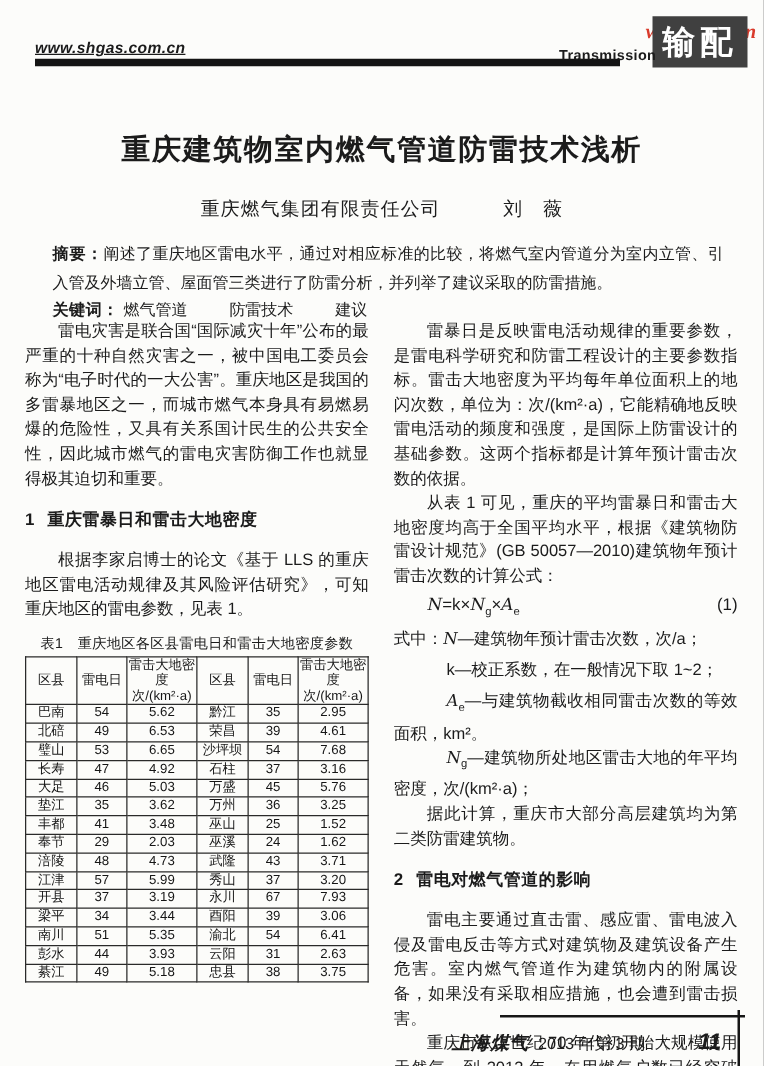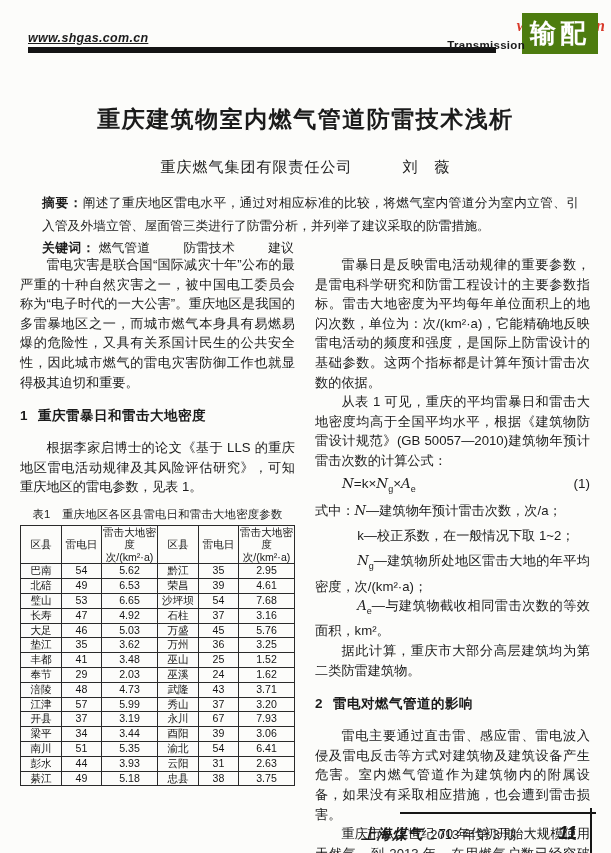--- a/index.html
+++ b/index.html
@@ -24,21 +24,21 @@
     position: absolute; left: 28px; top: 47px;
     width: 468px; height: 6px; background: #141414;
   }
   .watermark {
     position: absolute; right: 6px; top: 17px;
     font-family: Liberation Serif, serif;
     font-size: 16px; font-weight: bold; font-style: italic;
   }
   .logo-box {
     position: absolute; right: 13px; top: 13px;
-    width: 76px; height: 41px; background: #4d7c0f;
+    width: 76px; height: 41px; background: #404040;
     color: #ffffff; display: flex; align-items: center; justify-content: center;
     font-size: 26px; font-weight: bold; letter-spacing: 4px;
   }
   .transmission {
     position: absolute; right: 86px; top: 39px;
     font-size: 11.5px; font-weight: bold; letter-spacing: 0.3px;
   }
 
   
   .title {
@@ -310,22 +310,22 @@
       <p>雷暴日是反映雷电活动规律的重要参数，是雷电科学研究和防雷工程设计的主要参数指标。雷击大地密度为平均每年单位面积上的地闪次数，单位为：次/(km²·a)，它能精确地反映雷电活动的频度和强度，是国际上防雷设计的基础参数。这两个指标都是计算年预计雷击次数的依据。</p>
       <p>从表 1 可见，重庆的平均雷暴日和雷击大地密度均高于全国平均水平，根据《建筑物防雷设计规范》(GB 50057—2010)建筑物年预计雷击次数的计算公式：</p>
 
       <div class="formula-row">
         <span><span class="var">N</span><span>=k×</span><span class="var">N</span><sub>g</sub><span>×</span><span class="var">A</span><sub>e</sub></span>
         <span>(1)</span>
       </div>
 
       <p class="def"><span>式中：</span><span class="var">N</span><sub></sub><span>—建筑物年预计雷击次数，次/a；</span></p>
       <p class="def def-indent"><span></span><span>k</span><sub></sub><span>—校正系数，在一般情况下取 1~2；</span></p>
+      <p class="def def-indent"><span></span><span class="var">A</span><sub>e</sub><span>—与建筑物截收相同雷击次数的等效面积，km²。</span></p>
       <p class="def def-indent"><span></span><span class="var">N</span><sub>g</sub><span>—建筑物所处地区雷击大地的年平均密度，次/(km²·a)；</span></p>
-      <p class="def def-indent"><span></span><span class="var">A</span><sub>e</sub><span>—与建筑物截收相同雷击次数的等效面积，km²。</span></p>
 
       <p>据此计算，重庆市大部分高层建筑均为第二类防雷建筑物。</p>
       <div class="sec-heading">
         <span class="sec-no">2</span><span>雷电对燃气管道的影响</span>
       </div>
       <p>雷电主要通过直击雷、感应雷、雷电波入侵及雷电反击等方式对建筑物及建筑设备产生危害。室内燃气管道作为建筑物内的附属设备，如果没有采取相应措施，也会遭到雷击损害。</p>
       <p>重庆市从上世纪 70 年代初开始大规模使用天然气，到 2013 年，在用燃气户数已经突破 500 万户，从有记载的建筑物室内燃气管道的抢险事故中</p>
     </div>
   </div>
 

